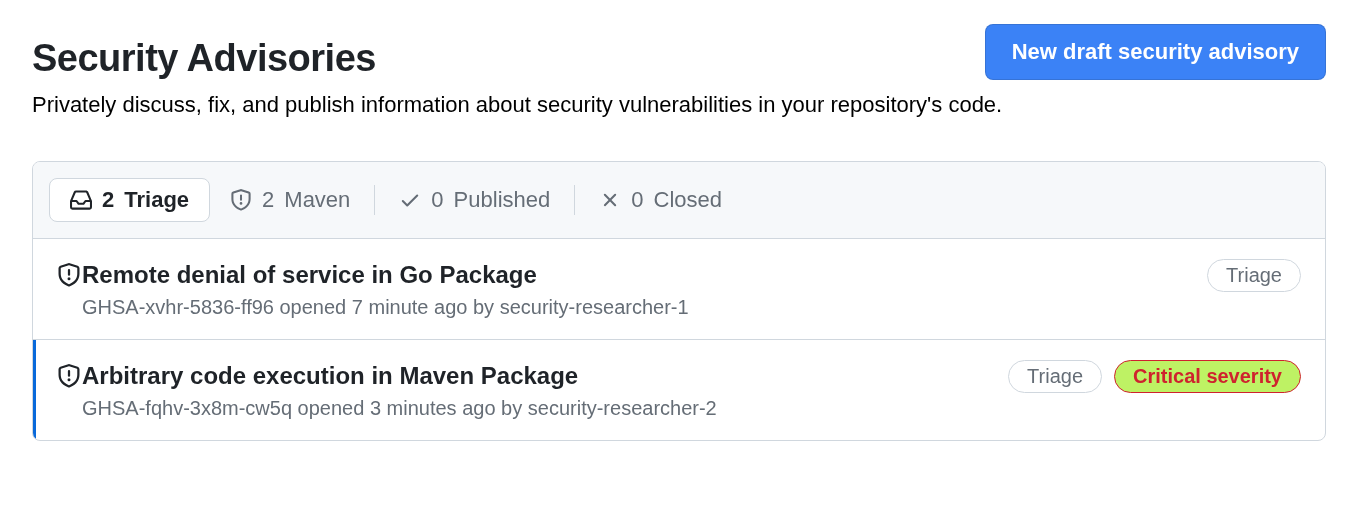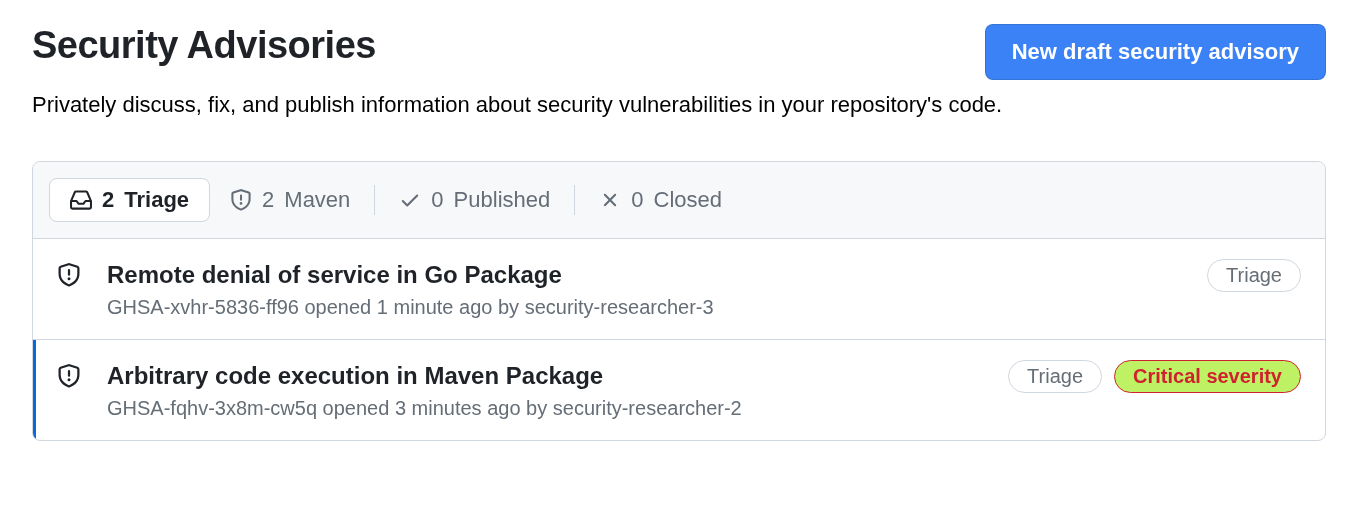--- a/index.html
+++ b/index.html
@@ -10,21 +10,21 @@
     body {
       font-family: -apple-system, BlinkMacSystemFont, "Segoe UI", Helvetica, Arial, sans-serif;
       background: #ffffff;
       color: #1f2328;
       padding: 24px 32px;
       width: 1358px;
     }
     .header-row {
       display: flex;
       justify-content: space-between;
-      align-items: flex-start;
+      align-items: flex-end;
       margin-bottom: 8px;
     }
     .page-title {
       font-size: 38px;
       font-weight: 600;
       color: #1f2328;
       letter-spacing: -0.5px;
     }
     .new-advisory-btn {
       background: #3b82f6;
@@ -82,21 +82,21 @@
       width: 1px;
       height: 30px;
       background: #d0d7de;
       margin: 0 4px;
     }
     .advisory-row {
       display: flex;
       align-items: flex-start;
       padding: 20px 24px;
       border-bottom: 1px solid #d0d7de;
-      gap: 26px;
+      gap: 1px;
       position: relative;
     }
     .advisory-row:last-child {
       border-bottom: none;
       justify-content: center;
     }
     .advisory-row.highlighted::before {
       content: "";
       position: absolute;
       left: 0;
@@ -216,21 +216,21 @@
   </div>
 
   <div class="advisory-row">
     <span class="advisory-icon">
       <svg viewBox="0 0 16 16" width="24" height="24" fill="currentColor">
           <path d="M8.533.133a1.75 1.75 0 0 0-1.066 0l-5.25 1.68A1.75 1.75 0 0 0 1 3.48V7c0 1.566.32 3.182 1.303 4.682.983 1.498 2.585 2.813 5.032 3.855a1.697 1.697 0 0 0 1.33 0c2.447-1.042 4.049-2.357 5.032-3.855C14.68 10.182 15 8.566 15 7V3.48a1.75 1.75 0 0 0-1.217-1.667ZM7.924 1.562a.25.25 0 0 1 .152 0l5.25 1.68a.25.25 0 0 1 .174.238V7c0 1.358-.275 2.666-1.057 3.86-.784 1.194-2.121 2.34-4.366 3.297a.196.196 0 0 1-.154 0c-2.245-.956-3.582-2.104-4.366-3.298C2.775 9.666 2.5 8.36 2.5 7V3.48a.25.25 0 0 1 .174-.237ZM8.75 4.75v3a.75.75 0 0 1-1.5 0v-3a.75.75 0 0 1 1.5 0ZM9 10.5a1 1 0 1 1-2 0 1 1 0 0 1 2 0Z"></path>
         </svg>
     </span>
     <div class="advisory-main">
       <div class="advisory-title">Remote denial of service in Go Package</div>
-      <div class="advisory-meta">GHSA-xvhr-5836-ff96 opened 1 minute ago by security-researcher-3</div>
+      <div class="advisory-meta">GHSA-xvhr-5836-ff96 opened 7 minute ago by security-researcher-1</div>
     </div>
     <div class="advisory-badges">
       <span class="badge badge-triage">Triage</span>
     </div>
   </div>
 
   <div class="advisory-row highlighted">
     <span class="advisory-icon">
       <svg viewBox="0 0 16 16" width="24" height="24" fill="currentColor">
           <path d="M8.533.133a1.75 1.75 0 0 0-1.066 0l-5.25 1.68A1.75 1.75 0 0 0 1 3.48V7c0 1.566.32 3.182 1.303 4.682.983 1.498 2.585 2.813 5.032 3.855a1.697 1.697 0 0 0 1.33 0c2.447-1.042 4.049-2.357 5.032-3.855C14.68 10.182 15 8.566 15 7V3.48a1.75 1.75 0 0 0-1.217-1.667ZM7.924 1.562a.25.25 0 0 1 .152 0l5.25 1.68a.25.25 0 0 1 .174.238V7c0 1.358-.275 2.666-1.057 3.86-.784 1.194-2.121 2.34-4.366 3.297a.196.196 0 0 1-.154 0c-2.245-.956-3.582-2.104-4.366-3.298C2.775 9.666 2.5 8.36 2.5 7V3.48a.25.25 0 0 1 .174-.237ZM8.75 4.75v3a.75.75 0 0 1-1.5 0v-3a.75.75 0 0 1 1.5 0ZM9 10.5a1 1 0 1 1-2 0 1 1 0 0 1 2 0Z"></path>

